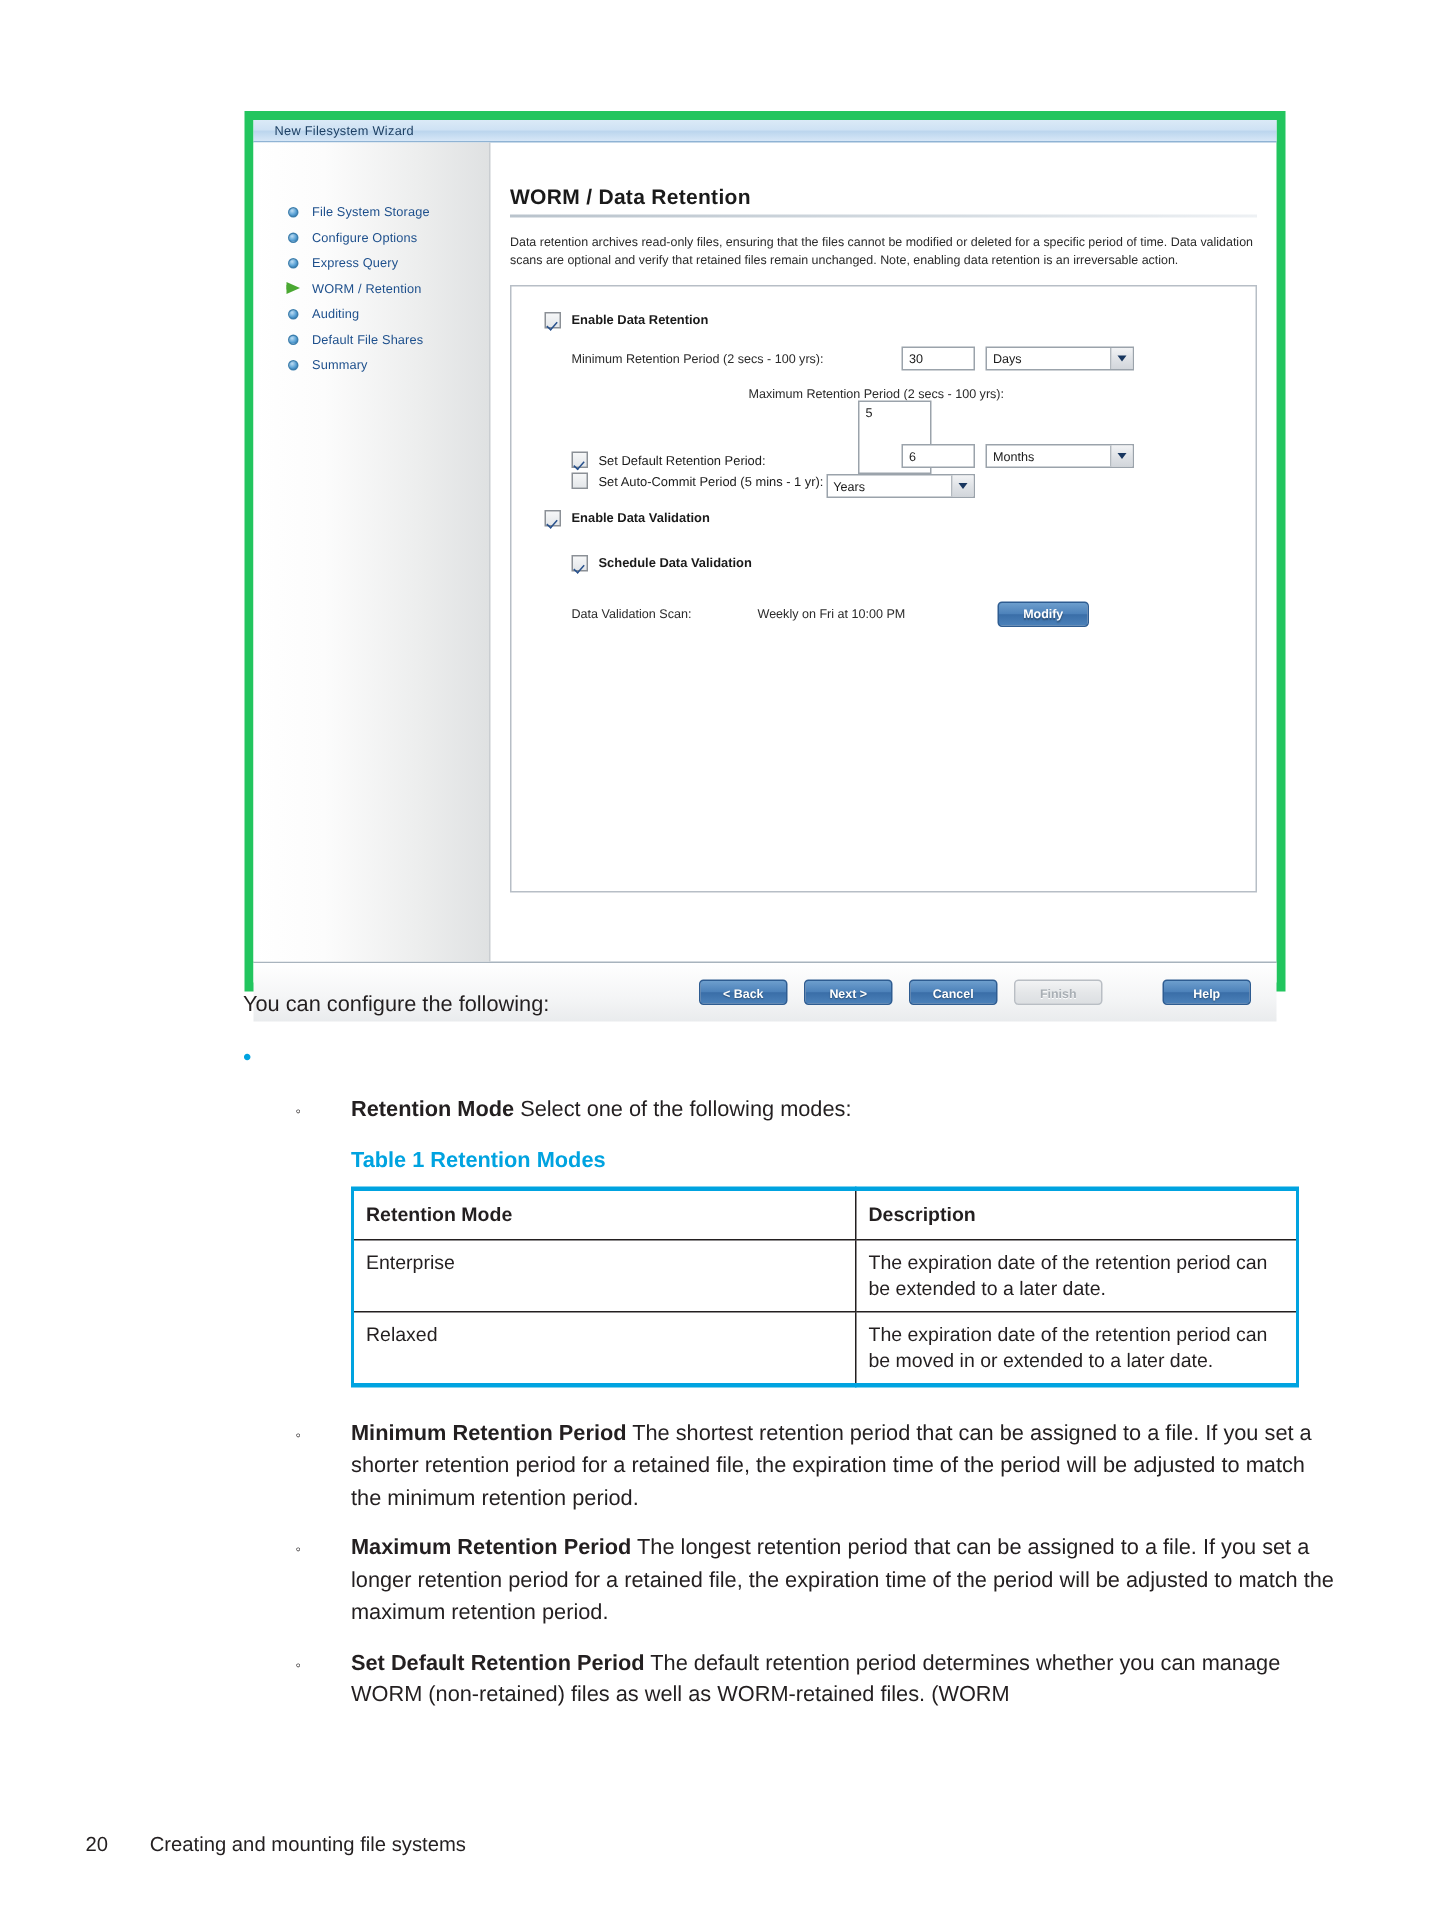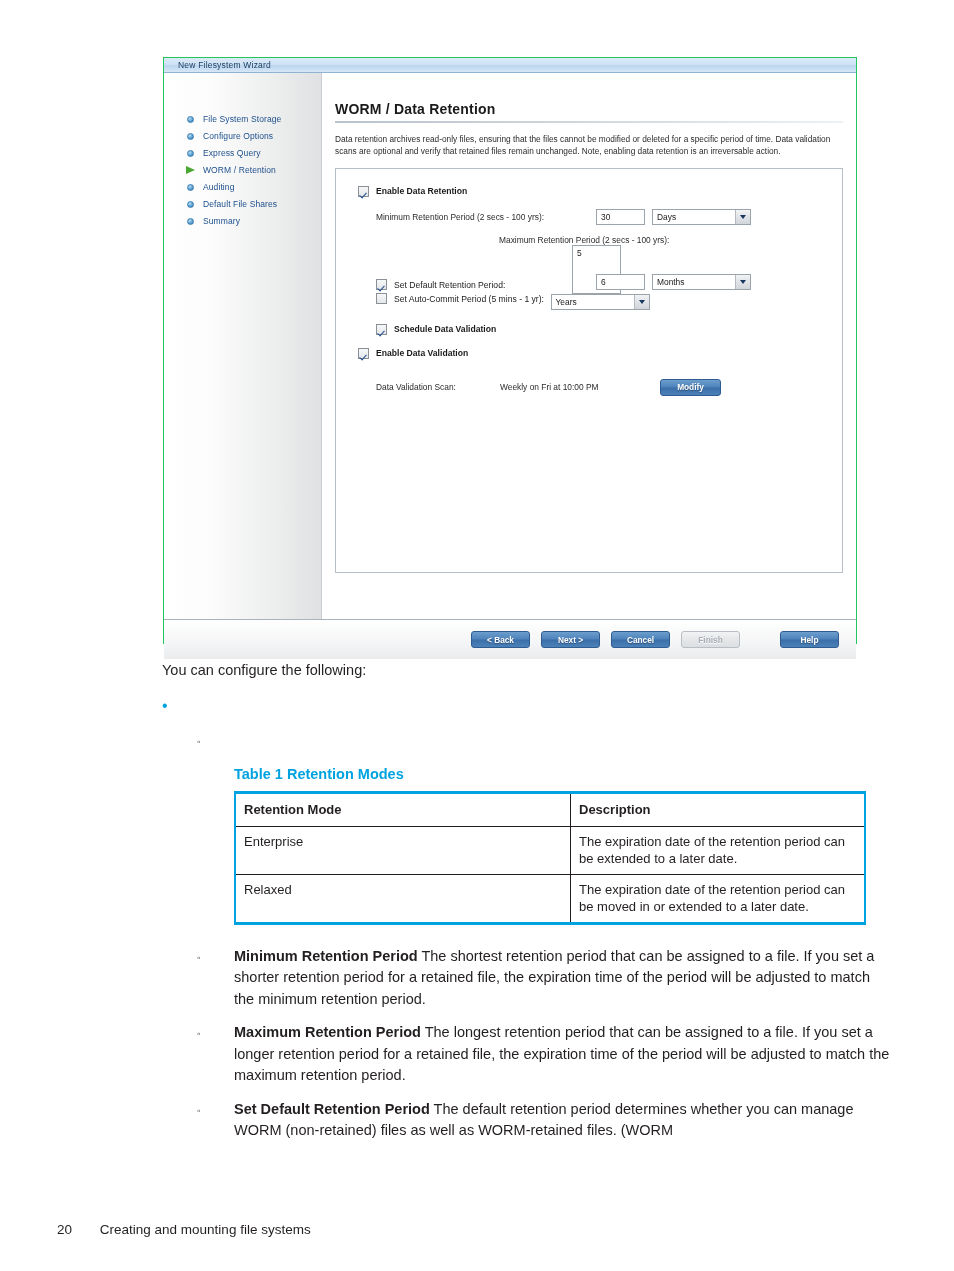--- a/index.html
+++ b/index.html
@@ -13,25 +13,25 @@
     position: relative;
     font-family: "Liberation Sans", sans-serif;
     color: #231f20;
     overflow: hidden;
   }
 
   
   .wizard {
     position: absolute;
     left: 163px;
-    top: 57px;
+    top: 74px;
     width: 694px;
     height: 587px;
     background: #ffffff;
-    border: 1px solid #22c55e;
+    border: 6px solid #22c55e;
     box-sizing: border-box;
   }
   .wizard-titlebar {
     height: 15px;
     background: linear-gradient(to bottom, #dbeaf7 0%, #cfe2f4 45%, #bcd6ee 55%, #d7e7f7 100%);
     border-bottom: 1px solid #8fb3d4;
     display: flex;
     align-items: center;
     padding-left: 14px;
     box-sizing: border-box;
@@ -493,28 +493,28 @@
         </div>
 
         <div class="field-row" style="height:17px;">
           <span class="field-label with-chk">
             <span class="chkbox"></span>
             <span class="chk-label normal">Set Auto-Commit Period (5 mins - 1 yr):</span>
           </span>
           <span class="auto-commit-val">0 Seconds</span>
         </div>
 
+        <div class="chk-row" style="margin-top:8px;">
+          <span class="chkbox checked"></span>
+          <span class="chk-label">Enable Data Validation</span>
+        </div>
+
         <div class="chk-row" style="margin-top:14px; margin-left:18px;">
           <span class="chkbox checked"></span>
           <span class="chk-label">Schedule Data Validation</span>
-        </div>
-
-        <div class="chk-row" style="margin-top:8px;">
-          <span class="chkbox checked"></span>
-          <span class="chk-label">Enable Data Validation</span>
         </div>
 
         <div class="scan-row">
           <span class="scan-label">Data Validation Scan:</span>
           <span class="scan-value">Weekly on Fri at 10:00 PM</span>
           <span class="btn-modify">Modify</span>
         </div>
 
       </div>
     </div>
@@ -532,20 +532,21 @@
 <div class="doc">
 
   <div class="doc-line lead">You can configure the following:</div>
 
   <div class="bullet1">
     <span class="mark">•</span>
   </div>
 
   <div class="bullet2">
     <span class="mark">◦</span>
+    <span class="doc-line txt"><b>Retention Mode</b><span> Select one of the following modes:</span></span>
   </div>
 
   <div class="tbl-title">Table 1 Retention Modes</div>
 
   <table class="rtable">
     <thead>
       <tr>
         <th class="c1">Retention Mode</th>
         <th>Description</th>
       </tr>

